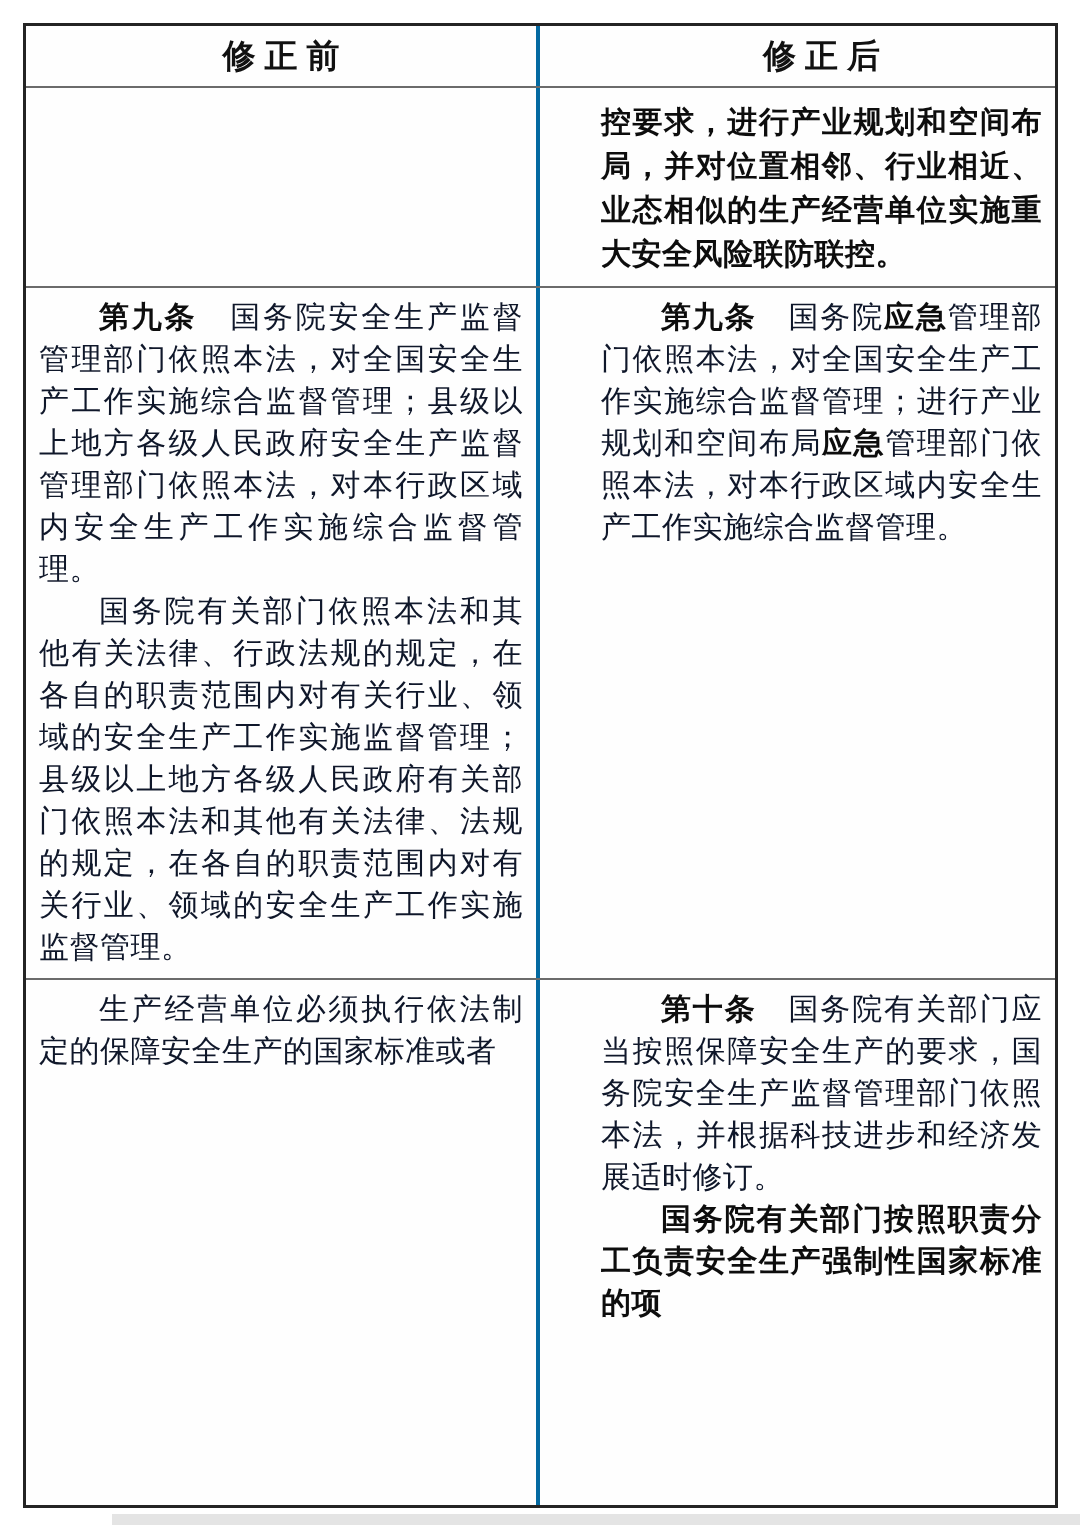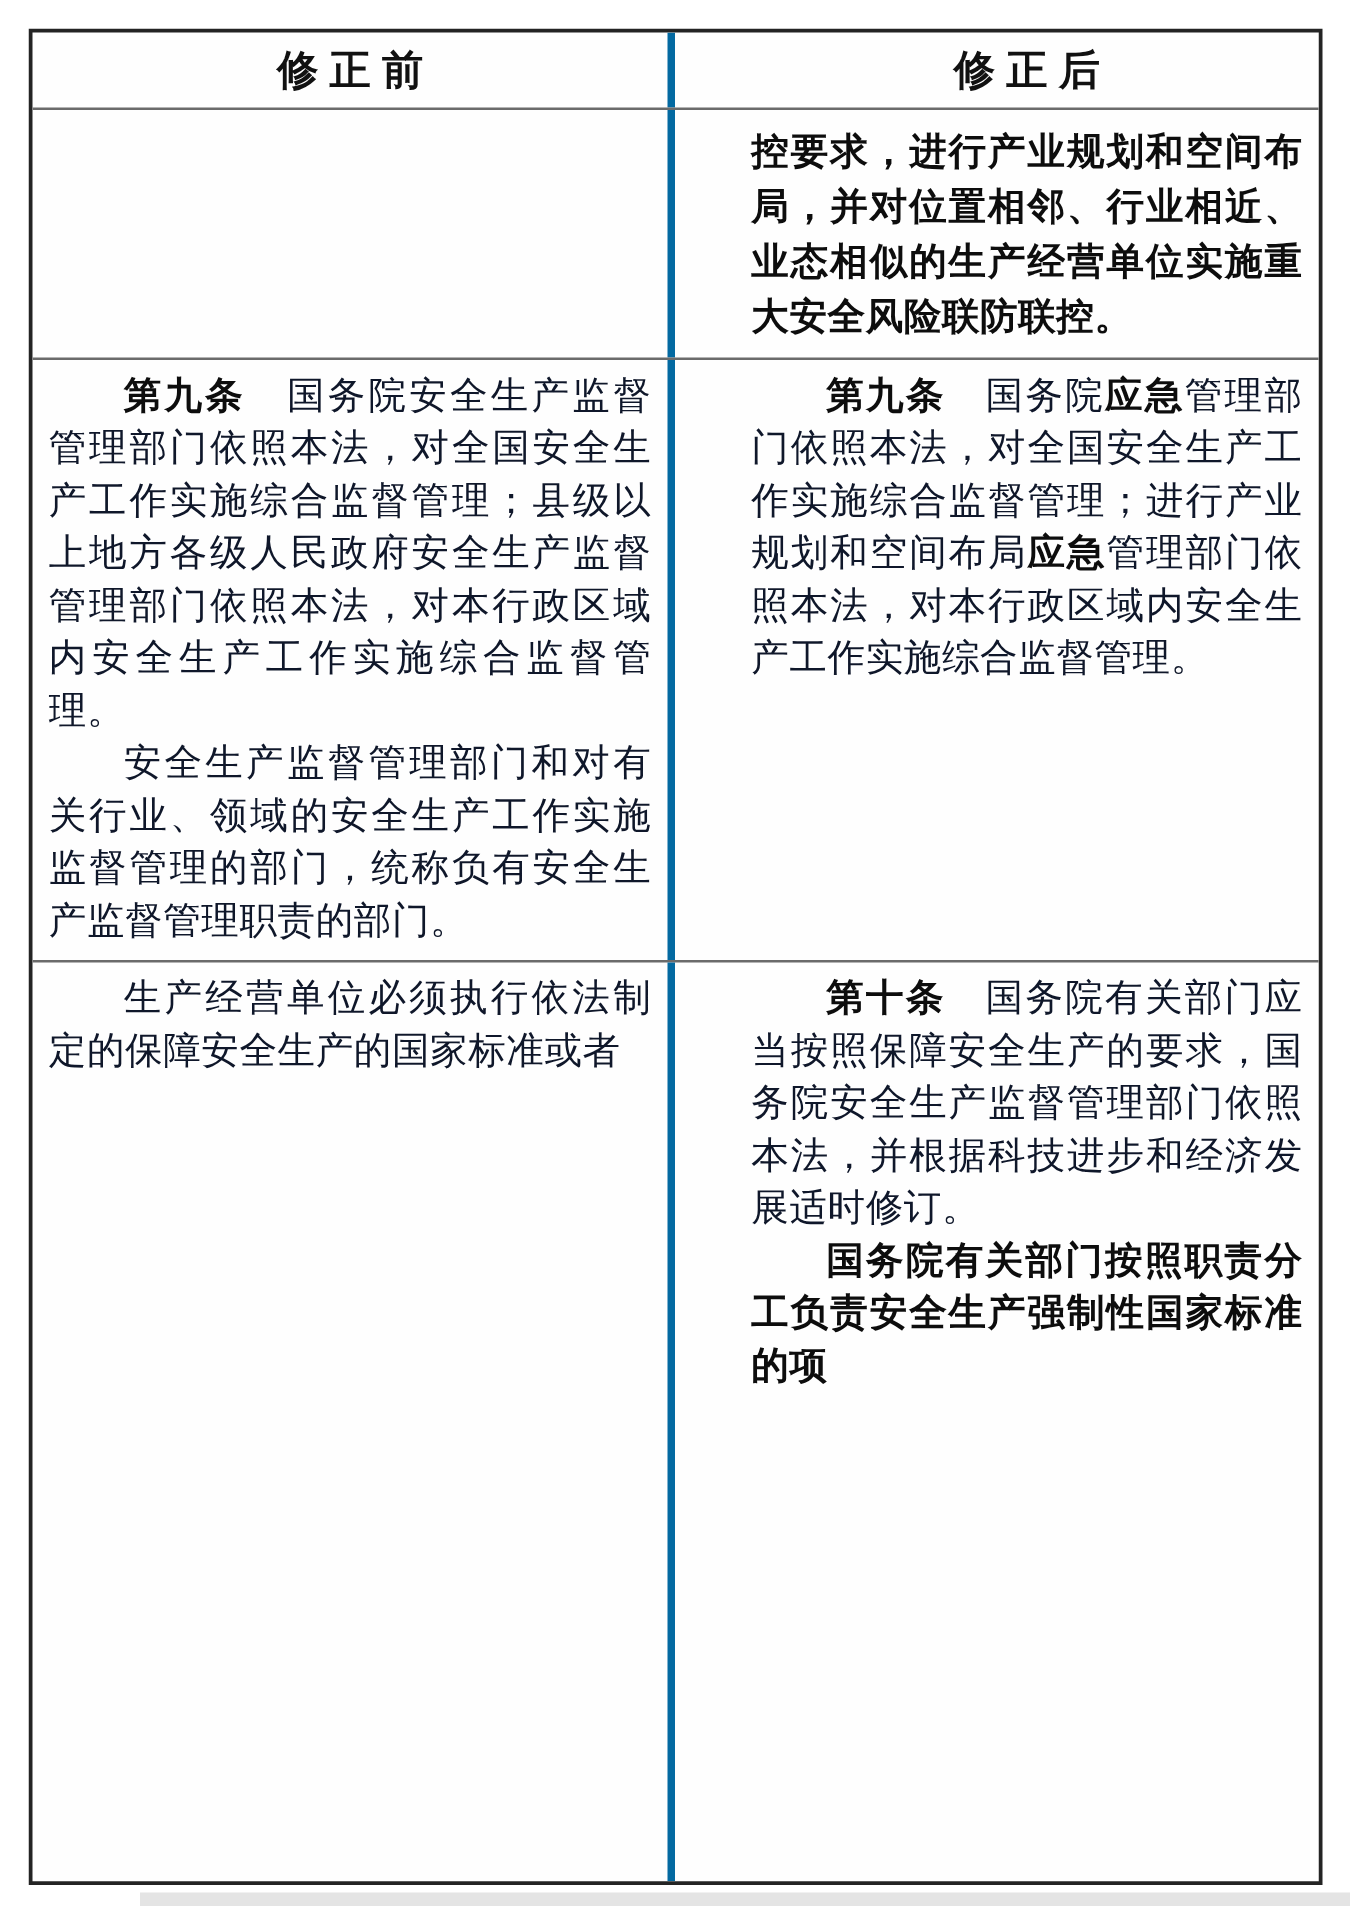--- a/index.html
+++ b/index.html
@@ -25,21 +25,21 @@
   .t-row { display: flex; flex: 0 0 auto; border-top: 2px solid #6b6b6b; }
   .t-row.header-row { border-top: none; }
   .t-row.last-row { flex: 1 1 auto; }
   .cell {
     box-sizing: border-box;
     width: 515px;
     padding: 8px 13px 10px 13px;
     overflow: hidden;
     color: #262626;
   }
-  .cell.left { border-right: 6px solid #0369a1; width: 514px; }
+  .cell.left { border-right: 4px solid #0369a1; width: 514px; }
   .cell.right { flex: 1; margin-left: 48px; }
 
   .header-row .cell {
     padding: 0;
     height: 60px;
     display: flex;
     align-items: center;
     justify-content: center;
   }
   .header-label {
@@ -95,21 +95,21 @@
     <div class="t-row">
       <div class="cell left"></div>
       <div class="cell right continuation-cell">
         <p class="para"><span class="seg bold">控要求，进行产业规划和空间布局，并对位置相邻、行业相近、业态相似的生产经营单位实施重大安全风险联防联控。</span></p>
       </div>
     </div>
 
     <div class="t-row">
       <div class="cell left">
         <p class="para indent"><span class="seg bold">第九条</span><span class="seg">　国务院安全生产监督管理部门依照本法，对全国安全生产工作实施综合监督管理；县级以上地方各级人民政府安全生产监督管理部门依照本法，对本行政区域内安全生产工作实施综合监督管理。</span></p>
-        <p class="para indent"><span class="seg">安全生产监督管理部门和对有关行业、领域的安全生产工作实施监督管理的部门，统称负有安全生产监督管理职责的部门。</span></p>
+        <p class="para indent"><span class="seg">国务院有关部门依照本法和其他有关法律、行政法规的规定，在各自的职责范围内对有关行业、领域的安全生产工作实施监督管理；县级以上地方各级人民政府有关部门依照本法和其他有关法律、法规的规定，在各自的职责范围内对有关行业、领域的安全生产工作实施监督管理。</span></p>
       </div>
       <div class="cell right">
         <p class="para indent"><span class="seg bold">第九条</span><span class="seg">　国务院</span><span class="seg bold">应急</span><span class="seg">管理部门依照本法，对全国安全生产工作实施综合监督管理；进行产业规划和空间布局</span><span class="seg bold">应急</span><span class="seg">管理部门依照本法，对本行政区域内安全生产工作实施综合监督管理。</span></p>
       </div>
     </div>
 
     <div class="t-row last-row">
       <div class="cell left">
         <p class="para indent"><span class="seg">生产经营单位必须执行依法制定的保障安全生产的国家标准或者</span></p>
       </div>

